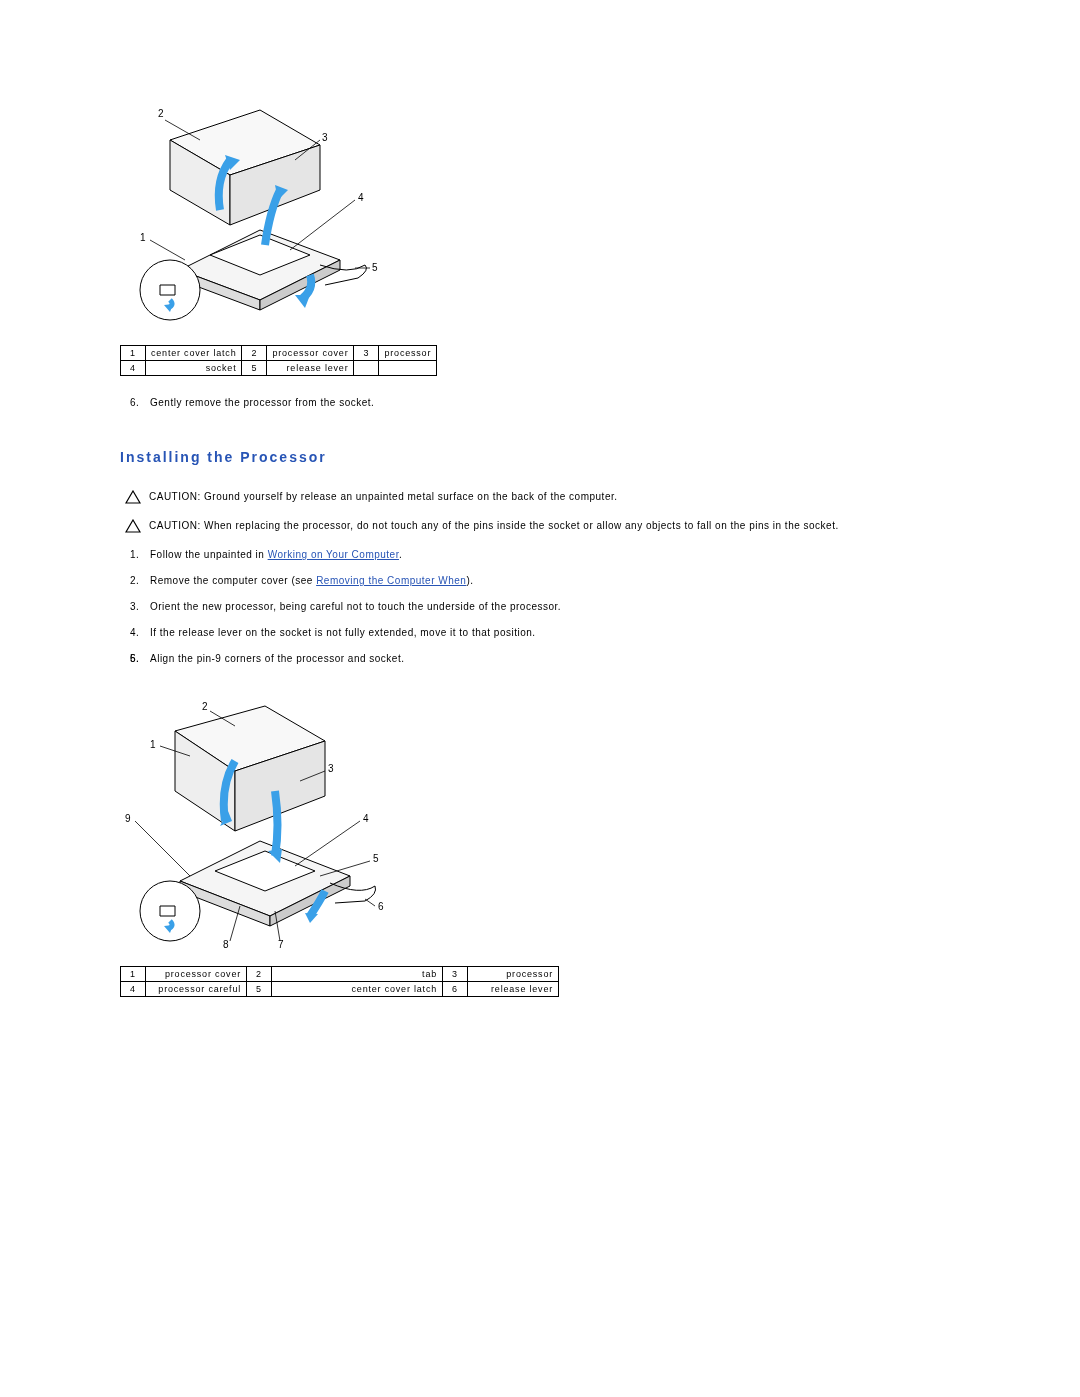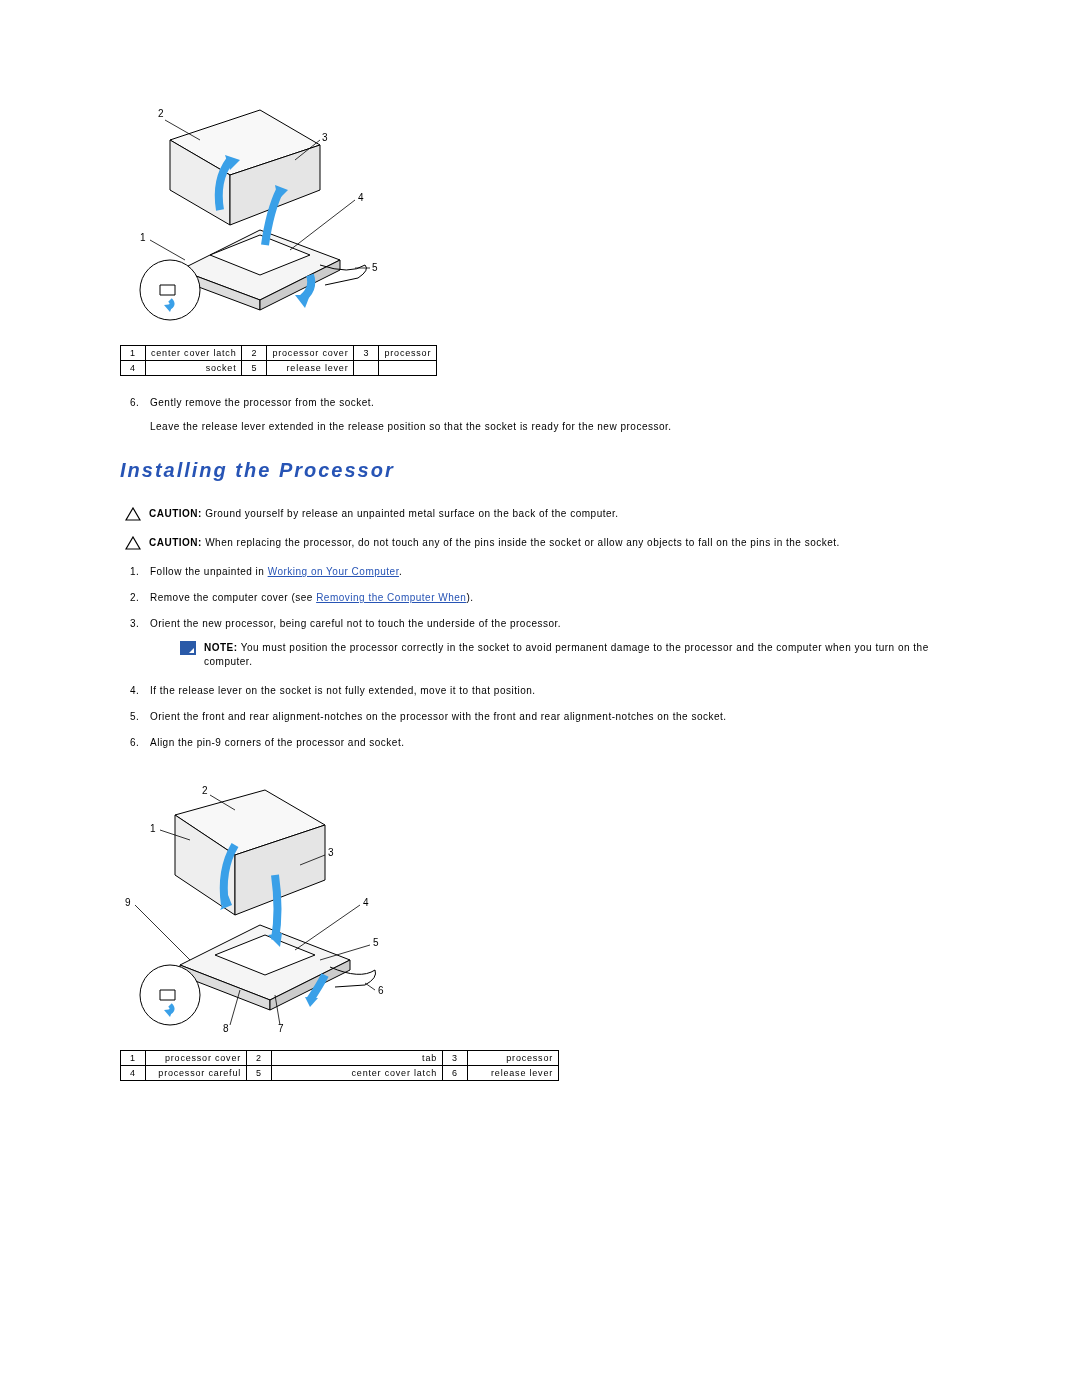--- a/index.html
+++ b/index.html
@@ -58,25 +58,24 @@
   ol.steps > li .step-num {
     position: absolute;
     left: 0;
   }
   .sub-text {
     margin-top: 10px;
     margin-left: 0px;
   }
   h2.section {
     color: #2754b5;
-    font-size: 20px;
+    font-size: 14px;
     font-weight: bold;
     letter-spacing: 2px;
-    margin: 25px 0 25px 0;
-    font-style: italic;
+    margin: 39px 0 25px 0;
   }
   .caution-row, .note-row {
     display: flex;
     align-items: flex-start;
     margin-bottom: 15px;
     padding-left: 5px;
   }
   .caution-icon {
     width: 16px;
     height: 14px;
@@ -99,21 +98,21 @@
     width: 0; height: 0;
     border-left: 5px solid transparent;
     border-bottom: 5px solid #fff;
   }
   .caution-text, .note-text {
     flex: 1;
     line-height: 1.4;
     letter-spacing: 0.5px;
   }
   .caution-text b, .note-text b {
-    font-weight: bold;
+    font-weight: normal;
   }
   a.doclink {
     color: #2754b5;
     text-decoration: underline;
     text-align: right;
   }
   .nested-note {
     margin-left: 25px;
     margin-top: 10px;
   }
@@ -185,21 +184,20 @@
     <td class="num"></td>
         <td></td>
   </tr>
 </tbody>
   </table>
 
 <ol class="steps">
   <li>
     <span class="step-num">6.</span>
     <span>Gently remove the processor from the socket.</span>
-    <div class="sub-text">Leave the release lever extended in the release position so that the socket is ready for the new processor.</div>
   </li>
 </ol>
 
 <h2 class="section">Installing the Processor</h2>
 
 <div class="caution-row">
   <svg class="caution-icon" viewBox="0 0 16 14">
     <path d="M8 1 L15 13 L1 13 Z" fill="none" stroke="#000" stroke-width="1.2"></path>
   </svg>
   <div class="caution-text"><b>CAUTION:</b> <span>Ground yourself by release an unpainted metal surface on the back of the computer.</span></div>
@@ -217,32 +215,27 @@
     <span class="step-num">1.</span>
     <span>Follow the unpainted in </span><a class="doclink">Working on Your Computer</a><span>.</span>
   </li>
   <li>
     <span class="step-num">2.</span>
     <span>Remove the computer cover (see </span><a class="doclink">Removing the Computer When</a><span>).</span>
   </li>
   <li>
     <span class="step-num">3.</span>
     <span>Orient the new processor, being careful not to touch the underside of the processor.</span>
-    <div class="note-row nested-note">
-      <span class="note-icon"></span>
-      <div class="note-text"><b>NOTE:</b> <span>You must position the processor correctly in the socket to avoid permanent damage to the processor and the computer when you turn on the computer.</span></div>
-    </div>
   </li>
   <li>
     <span class="step-num">4.</span>
     <span>If the release lever on the socket is not fully extended, move it to that position.</span>
   </li>
   <li>
     <span class="step-num">5.</span>
-    <span>Orient the front and rear alignment-notches on the processor with the front and rear alignment-notches on the socket.</span>
   </li>
   <li>
     <span class="step-num">6.</span>
     <span>Align the pin-9 corners of the processor and socket.</span>
   </li>
 </ol>
 
 <div class="diagram" style="height:260px;">
   <svg viewBox="0 0 260 260">
 

